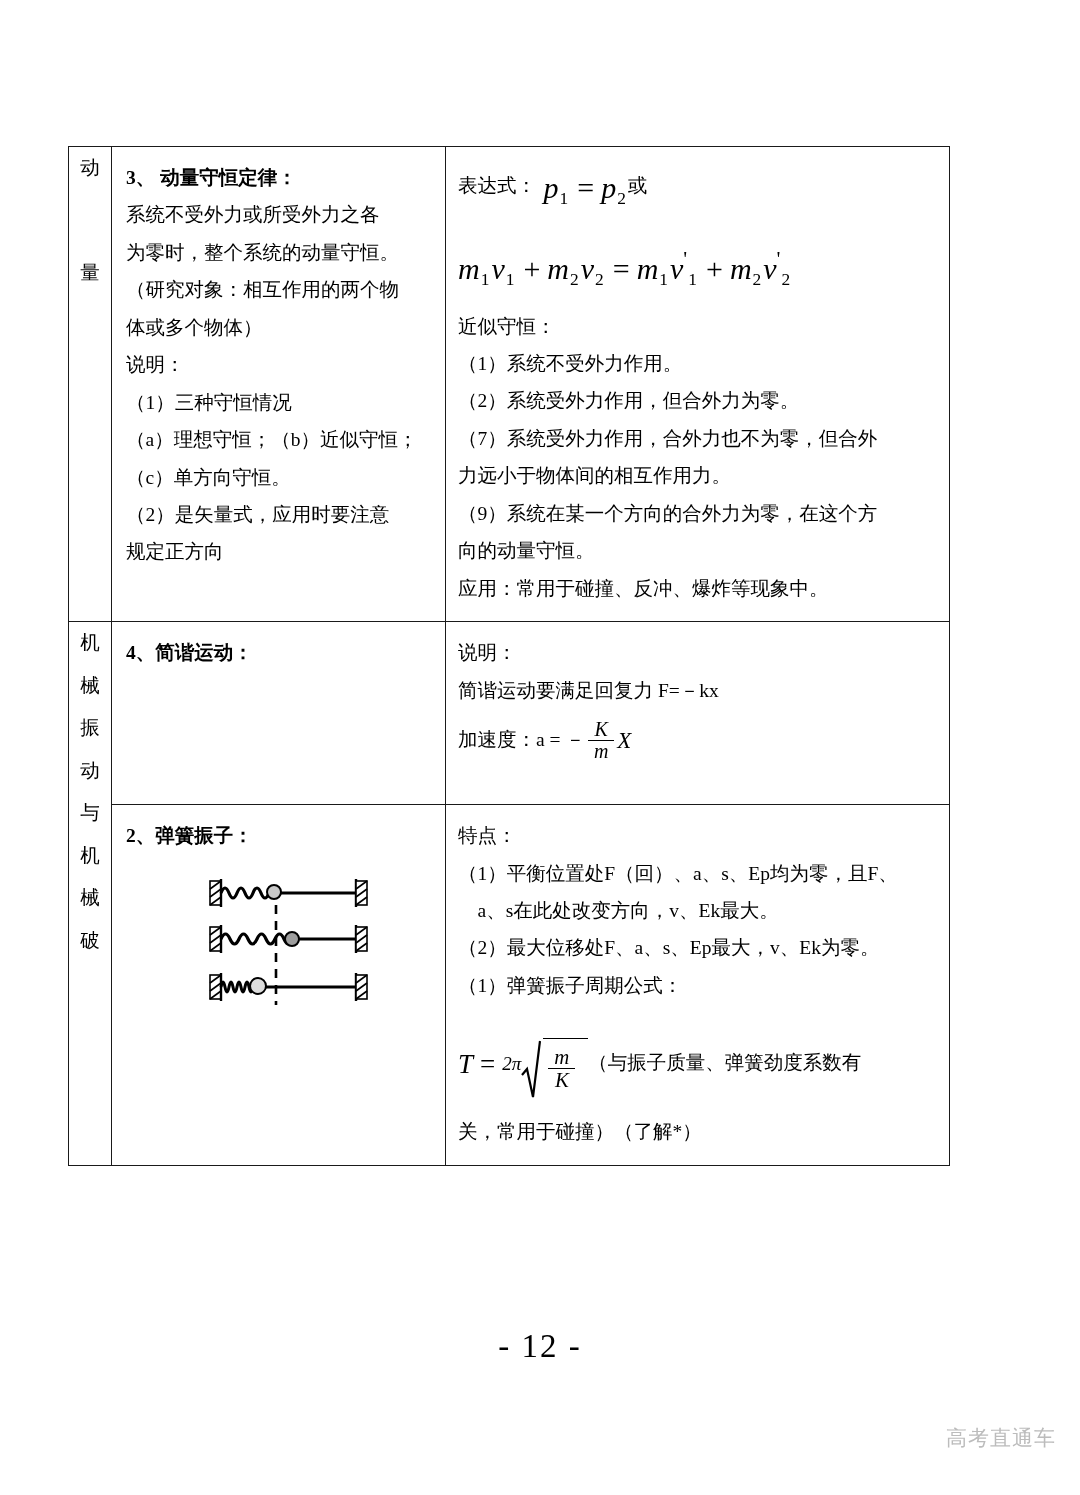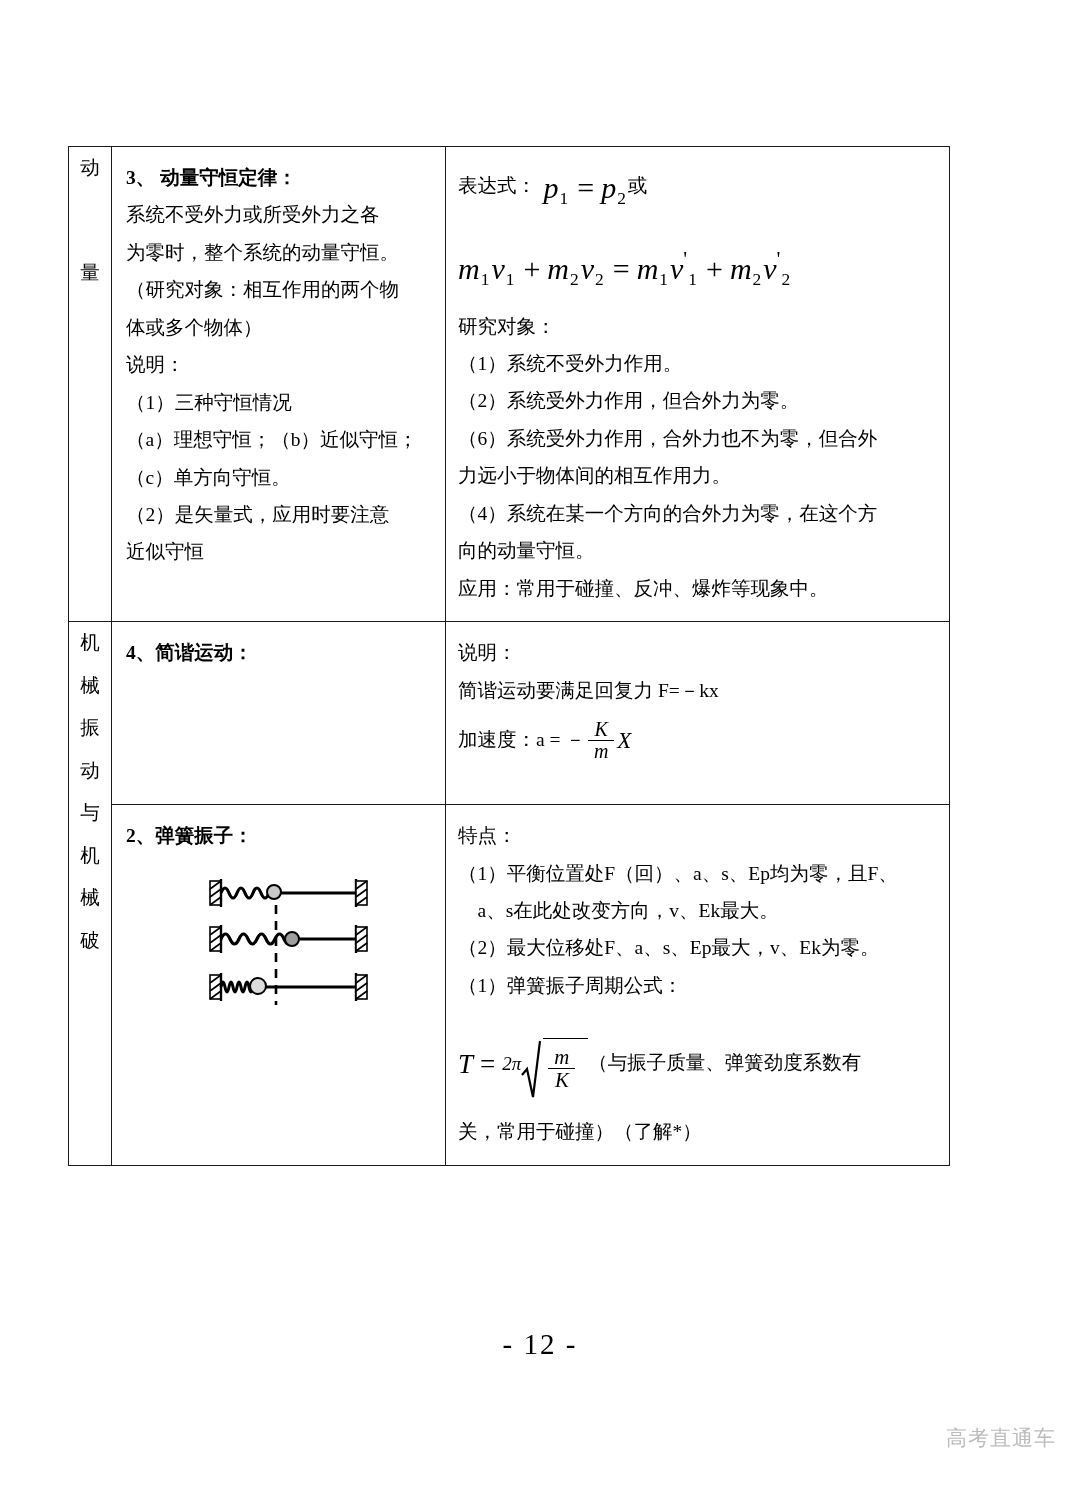--- a/index.html
+++ b/index.html
@@ -128,21 +128,21 @@
     margin: 20px 0 0 78px;
   }
 
   
   .page-number {
     position: absolute;
     left: 0;
     right: 0;
     top: 1328px;
     text-align: center;
-    font-size: 29px;
+    font-size: 33px;
     letter-spacing: 2px;
   }
   .watermark {
     position: absolute;
     right: 24px;
     top: 1424px;
     font-family: "Liberation Sans", sans-serif;
     font-size: 21px;
     color: #bcbcbc;
     letter-spacing: 1px;
@@ -169,44 +169,44 @@
           <span class="ln bold">3、   动量守恒定律：</span>
           <span class="ln">系统不受外力或所受外力之各</span>
           <span class="ln">为零时，整个系统的动量守恒。</span>
           <span class="ln">（研究对象：相互作用的两个物</span>
           <span class="ln">体或多个物体）</span>
           <span class="ln">说明：</span>
           <span class="ln">（1）三种守恒情况</span>
           <span class="ln">（a）理想守恒；（b）近似守恒；</span>
           <span class="ln">（c）单方向守恒。</span>
           <span class="ln">（2）是矢量式，应用时要注意</span>
-          <span class="ln">近似守恒</span>
+          <span class="ln">规定正方向</span>
         </div>
       </td>
 
       <td class="col-right">
         <div class="cell right">
           <span class="ln">
             <span>表达式：</span><span class="math">&nbsp;p<sub>1</sub><span class="op">=</span>p<sub>2</sub></span><span class="tail-text">或</span>
           </span>
 
           <div class="gap-m"></div>
 
           <span class="ln">
             <span class="math">m<sub>1</sub>v<sub>1</sub><span class="op">+</span>m<sub>2</sub>v<sub>2</sub><span class="op">=</span>m<sub>1</sub>v<span class="prime">'</span><sub>1</sub><span class="op">+</span>m<sub>2</sub>v<span class="prime">'</span><sub>2</sub></span>
           </span>
 
           <div class="gap-s"></div>
 
-          <span class="ln">研究对象：</span>
+          <span class="ln">近似守恒：</span>
           <span class="ln">（1）系统不受外力作用。</span>
           <span class="ln">（2）系统受外力作用，但合外力为零。</span>
-          <span class="ln">（6）系统受外力作用，合外力也不为零，但合外</span>
+          <span class="ln">（7）系统受外力作用，合外力也不为零，但合外</span>
           <span class="ln">力远小于物体间的相互作用力。</span>
-          <span class="ln">（4）系统在某一个方向的合外力为零，在这个方</span>
+          <span class="ln">（9）系统在某一个方向的合外力为零，在这个方</span>
           <span class="ln">向的动量守恒。</span>
           <span class="ln">应用：常用于碰撞、反冲、爆炸等现象中。</span>
         </div>
       </td>
     </tr>
 
     <tr>
       <td class="col-label vlabel" rowspan="2">
         <span>机</span>
         <span>械</span>

